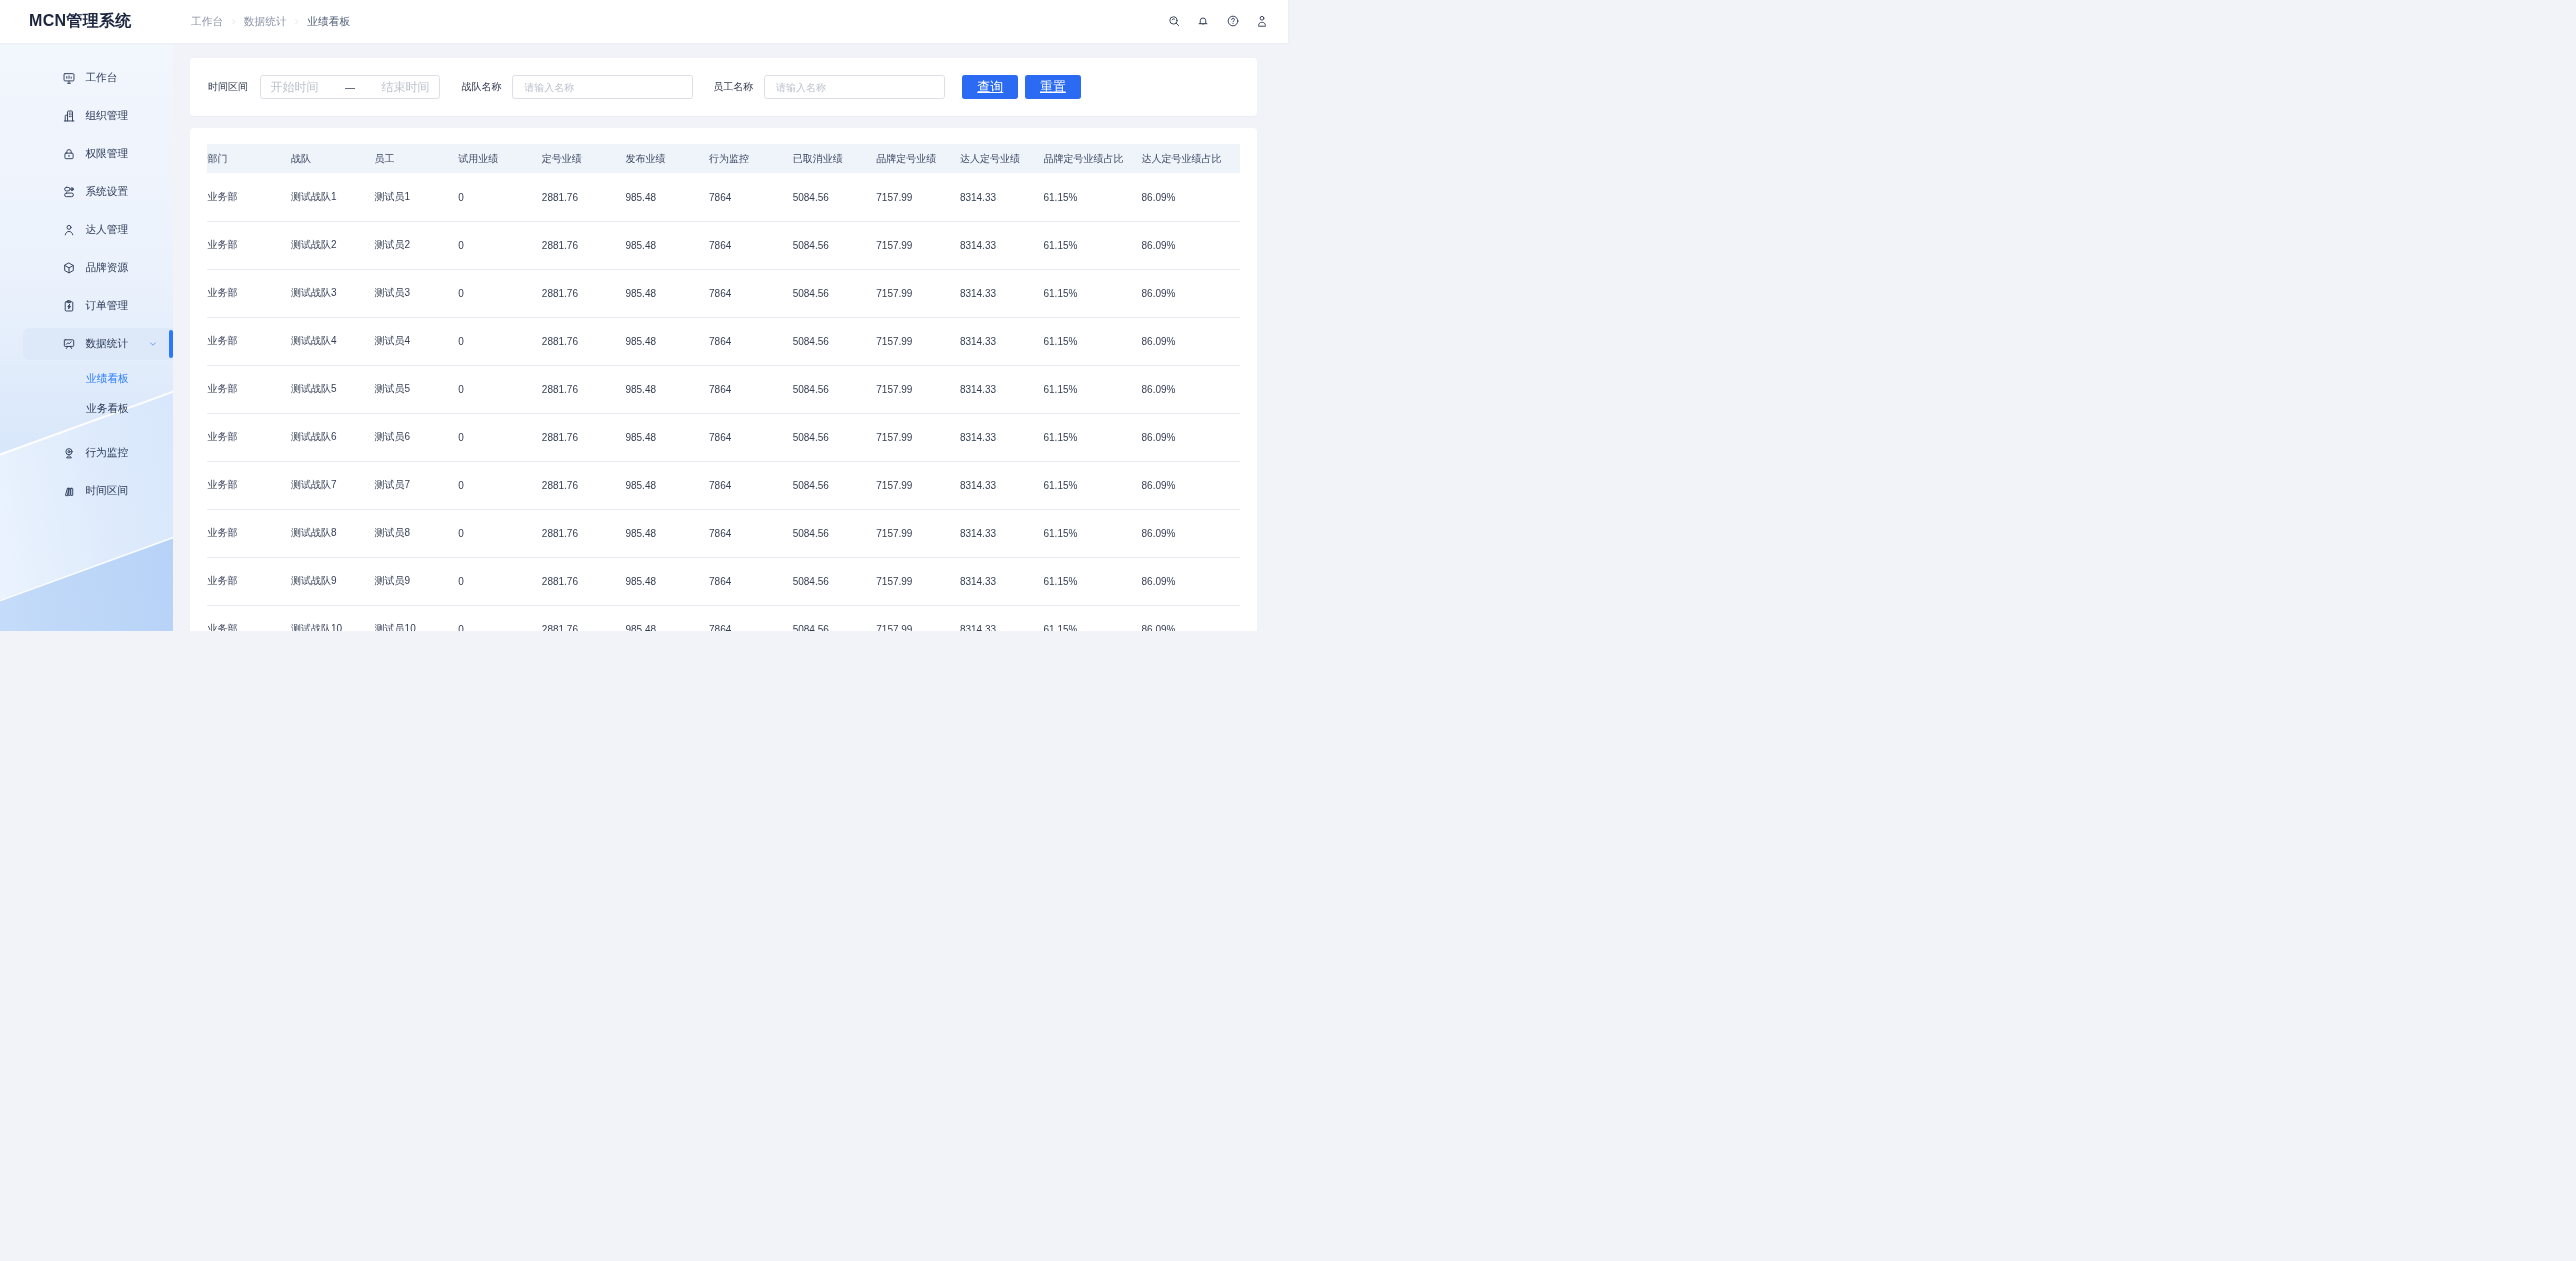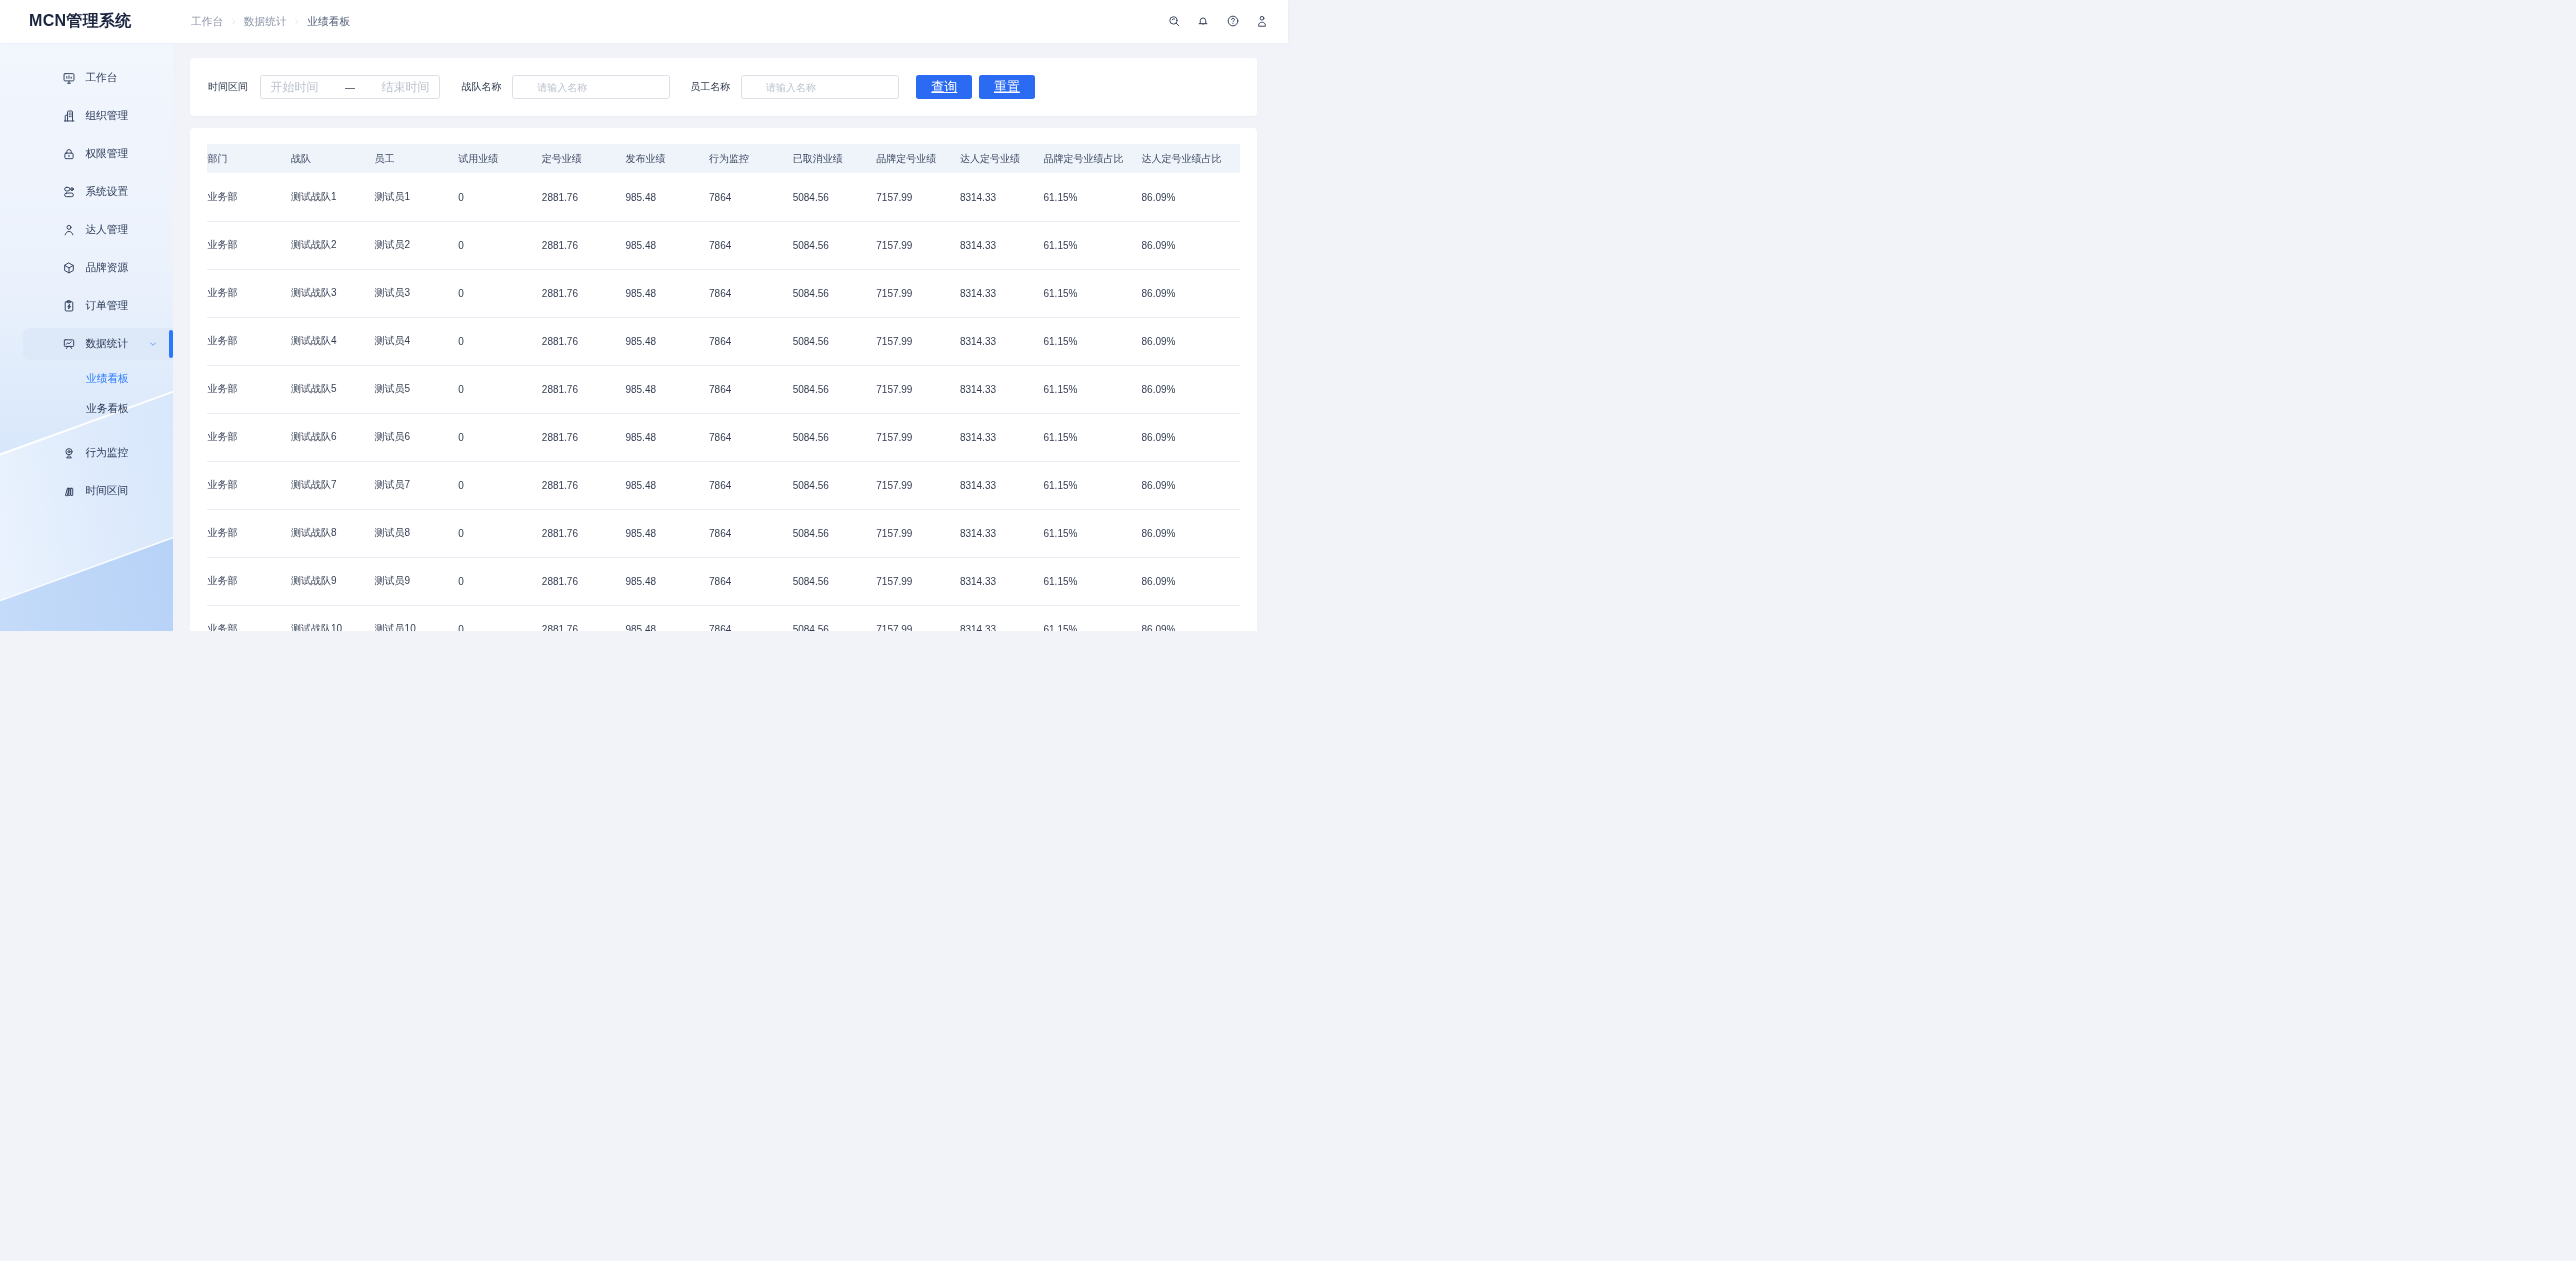--- a/index.html
+++ b/index.html
@@ -57,22 +57,22 @@
   .card { background:#fff; border-radius:4px; width:1067px; margin-left:17px;
     box-shadow:0 0.7px 1.3px rgba(30,60,120,.03); }
   .filter-card { margin-top:15.4px; height:58px; display:flex; align-items:center; padding-left:18px; }
   .f-label { font-size:10px; color:#303a4e; white-space:nowrap; }
   .range-box { width:180px; height:24px; border:0.7px solid #dcdfe6; border-radius:2.7px;
     margin-left:12px; display:flex; align-items:center; justify-content:space-between;
     padding:0 9.4px; background:#fff; cursor:text; }
   .ph { font-size:12px; color:#bcc3cd; }
   .dash { font-size:10px; color:#3a4254; }
   .ml32 { margin-left:21.5px; } .ml30 { margin-left:20px; }
-  .f-input { width:158px; height:24px; border:0.7px solid #dcdfe6; border-radius:2.7px;
-    margin-left:10.7px; padding:0 24px; font-size:10px; color:#333d52; outline:none;
+  .f-input { width:181px; height:24px; border:0.7px solid #dcdfe6; border-radius:2.7px;
+    margin-left:10.7px; padding:0 11px; font-size:10px; color:#333d52; outline:none;
     font-family:inherit; }
   .f-input::placeholder { color:#bcc3cd; }
   .btn { width:56px; height:24px; border:none; border-radius:2.7px; margin-left:17.4px;
     background:var(--primary,#2b6bf3); color:#fff; font-size:13px; cursor:pointer;
     font-family:inherit;text-decoration:underline; }
   .btn.ml10 { margin-left:6.7px; }
 
   .table-card { margin-top:11.4px; padding:16px 17.4px 27px; }
   table { width:100%; border-collapse:collapse; table-layout:fixed; text-align:left; }
   col.c-norm { width:8.1%; } col.c-wide { width:9.5%; }

